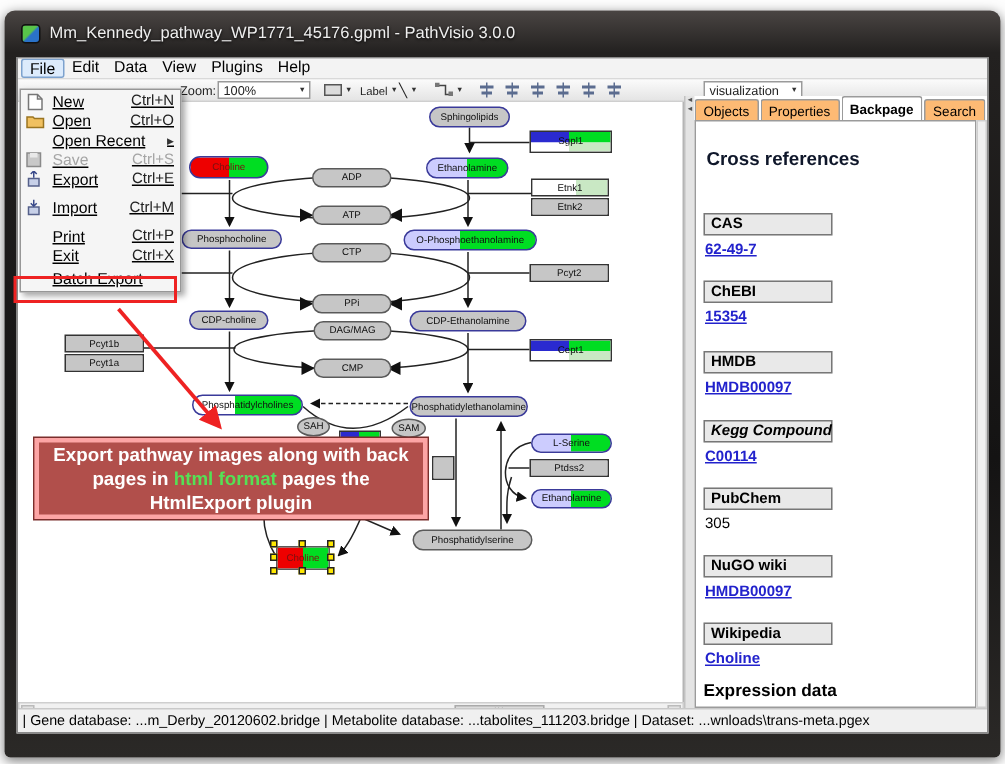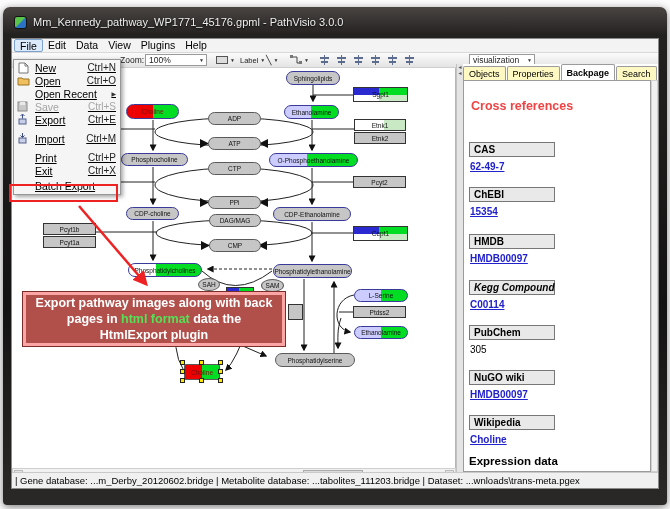--- a/index.html
+++ b/index.html
@@ -36,21 +36,21 @@
   .node { position:absolute; font-size:6.5px; display:flex; align-items:center; justify-content:center;
     color:#111; overflow:hidden; white-space:nowrap; }
   .gbx { position:absolute; font-size:6.5px; color:#111; overflow:hidden; }
   .gbx .lbl { position:absolute; inset:0; display:flex; align-items:center; justify-content:center; }
   .handle { position:absolute; width:5px; height:5px; background:#ffe800; border:1px solid #222; }
   
   .splitter { position:absolute; left:444px; top:25px; width:7px; bottom:16px; background:#e4e4e4;
     border-left:1px solid #c2c2c2; font-size:5px; color:#555; text-align:center; }
   .panel { position:absolute; left:451px; top:25px; right:0; bottom:16px; background:#fff; }
   .tabs { position:absolute; left:0; top:0; right:0; height:16px; display:flex; align-items:flex-end; }
-  .tab { font-size:9px; height:14px; line-height:14px; padding:0 5px; background:#fef9c3;
+  .tab { font-size:9px; height:14px; line-height:14px; padding:0 5px; background:#fdba74;
     border:1px solid #9b9b9b; border-bottom:none; margin-right:1px; border-radius:2px 2px 0 0; }
   .tab.on { background:#fff; height:16px; line-height:17px; font-weight:bold; position:relative; z-index:2; }
   .pcontent { position:absolute; left:0; top:16px; right:7px; bottom:0; background:#fff;
     border:1px solid #9b9b9b; overflow:hidden; }
   .pscroll { position:absolute; right:0; top:16px; width:7px; bottom:0; background:#f0f0f0; border:1px solid #cfcfcf; }
   .xref-h { position:absolute; left:7px; top:18px; font-size:12.5px; font-weight:bold; color:#1569b0; }
   .sect-box { position:absolute; left:5px; width:86px; height:15px; background:#e9e9e9; border:1px solid #777;
     font-size:10px; font-weight:bold; line-height:13px; padding-left:4px; white-space:nowrap; }
   .sect-val { position:absolute; left:6px; font-size:10px; white-space:nowrap; }
   .sect-val.link { color:#2222cc; text-decoration:underline; font-weight:bold; }
@@ -297,21 +297,21 @@
 
     <div class="panel">
       <div class="tabs" id="tabs">
           <div class="tab">Objects</div>
           <div class="tab">Properties</div>
           <div class="tab on">Backpage</div>
           <div class="tab">Search</div>
           <div class="tab">Legend</div>
         </div>
       <div class="pcontent" id="pcontent">
-        <div class="xref-h" style="color: #ef4444;">Cross references</div>
+        <div class="xref-h" style="color: #0f172a;">Cross references</div>
         <div class="expr" id="expr" style="top: 374px;">Expression data</div>
       <div class="sect-box" style="top: 61px;">CAS</div>
           <div class="sect-val link" style="top: 80px;">62-49-7</div>
           <div class="sect-box" style="top: 106px;">ChEBI</div>
           <div class="sect-val link" style="top: 125px;">15354</div>
           <div class="sect-box" style="top: 153px;">HMDB</div>
           <div class="sect-val link" style="top: 172px;">HMDB00097</div>
           <div class="sect-box" style="top: 199px; font-style: italic;">Kegg Compound</div>
           <div class="sect-val link" style="top: 218px;">C00114</div>
           <div class="sect-box" style="top: 244px;">PubChem</div>
@@ -400,16 +400,16 @@
     <defs>
       <marker id="ra" viewBox="0 0 10 10" refX="8" refY="5" markerWidth="6" markerHeight="6" orient="auto">
         <path d="M0,0 L10,5 L0,10 z" fill="#ee2222"></path>
       </marker>
     </defs>
     <rect x="10" y="185" width="107" height="16" fill="none" stroke="#ee2222" stroke-width="2"></rect>
     <line x1="79" y1="206" x2="146" y2="284" stroke="#ee2222" stroke-width="2.5" marker-end="url(#ra)"></line>
   </svg>
   <div class="ann">
     <div><span>Export pathway images along with back</span></div>
-    <div><span>pages in </span><span class="hl">html format</span><span> data the</span></div>
+    <div><span>pages in </span><span class="hl">html format</span><span> pages the</span></div>
     <div><span>HtmlExport plugin</span></div>
   </div>
 </div>
 
 </body></html>

